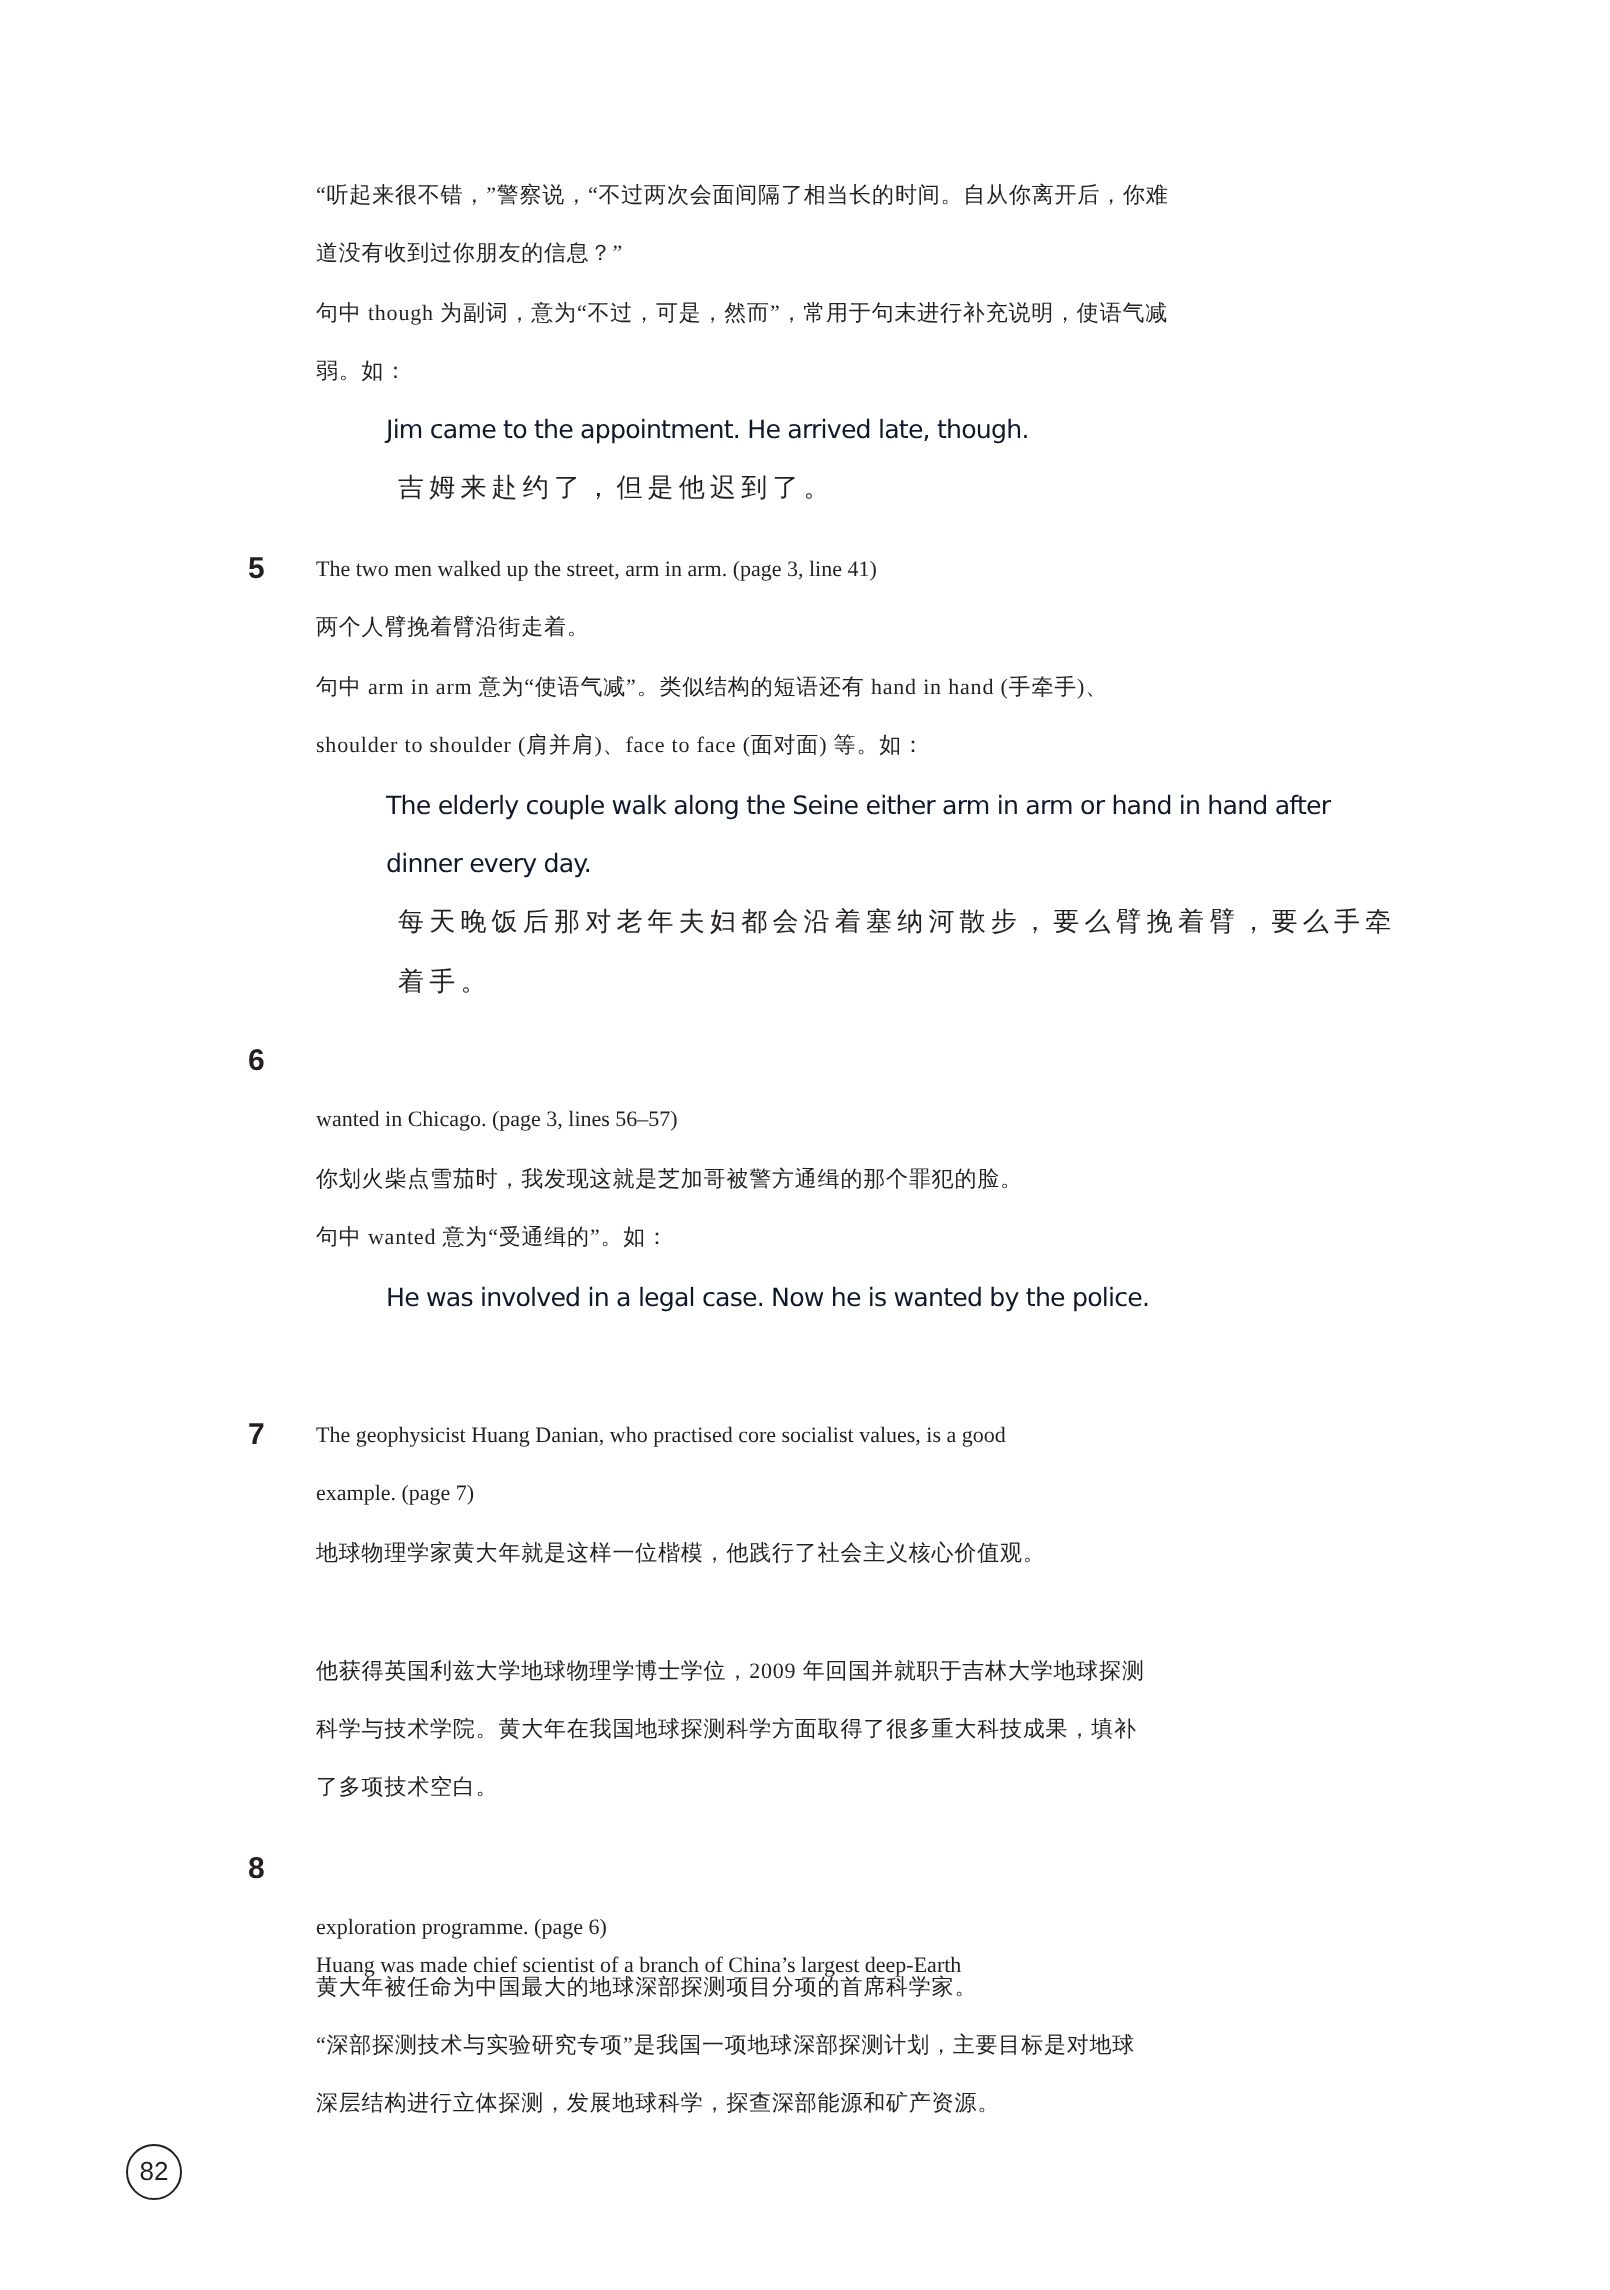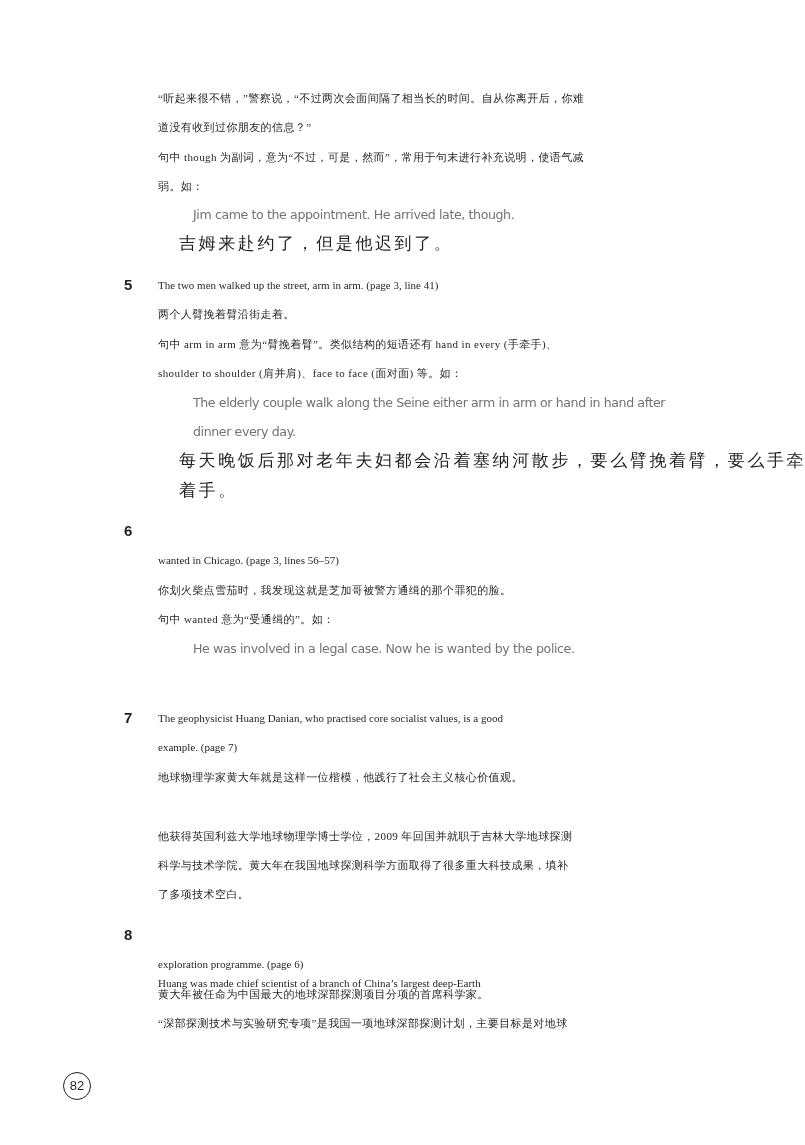--- a/index.html
+++ b/index.html
@@ -2,22 +2,22 @@
 <html><head>
 <meta charset="utf-8">
 <style>
   html, body { margin:0; padding:0; background:#ffffff; }
   body { width:805px; height:1145px; position:relative; overflow:hidden;
          font-family:"Liberation Serif", "DejaVu Serif", serif; color:#231f20; }
   .page { position:absolute; left:0; top:0; width:805px; height:1145px; }
   .line { position:absolute; left:158px; white-space:nowrap; font-size:11px; line-height:20px; }
   .zh { letter-spacing:0.4px; }
   .ex-en { position:absolute; left:193px; white-space:nowrap; font-family:"DejaVu Sans", sans-serif;
-           font-size:12.6px; letter-spacing:-0.4px; color:#737373; line-height:20px; }
-  .ex-zh { position:absolute; left:179px; white-space:nowrap; font-size:17px; letter-spacing:2.6px; line-height:20px; }
+           font-size:12.6px; letter-spacing:-0.4px; color:#0f172a; line-height:20px; }
+  .ex-zh { position:absolute; left:199px; white-space:nowrap; font-size:13px; letter-spacing:2.6px; line-height:20px; }
   .num { position:absolute; left:124px; font-family:"Liberation Sans", sans-serif; font-weight:bold;
          font-size:15px; line-height:20px; }
   .pagenum { position:absolute; left:63px; top:1072px; width:26px; height:26px; border:1.2px solid #231f20;
              border-radius:50%; font-family:"Liberation Sans", sans-serif; font-size:13px; text-align:center;
              line-height:26px; }
 </style>
 </head>
 <body>
 
 <div class="page">
@@ -25,21 +25,21 @@
   <div class="line zh" style="top:88px">“听起来很不错，”警察说，“不过两次会面间隔了相当长的时间。自从你离开后，你难</div>
   <div class="line zh" style="top:117px">道没有收到过你朋友的信息？”</div>
   <div class="line zh" style="top:147px">句中 though 为副词，意为“不过，可是，然而”，常用于句末进行补充说明，使语气减</div>
   <div class="line zh" style="top:176px">弱。如：</div>
   <div class="ex-en" style="top:205px">Jim came to the appointment. He arrived late, though.</div>
   <div class="ex-zh" style="top:234px">吉姆来赴约了，但是他迟到了。</div>
 
   <div class="num" style="top:275px">5</div>
   <div class="line" style="top:275px">The two men walked up the street, arm in arm. (page 3, line 41)</div>
   <div class="line zh" style="top:304px">两个人臂挽着臂沿街走着。</div>
-  <div class="line zh" style="top:334px">句中 arm in arm 意为“臂挽着臂”。类似结构的短语还有 hand in every (手牵手)、</div>
+  <div class="line zh" style="top:334px">句中 arm in arm 意为“使语气减”。类似结构的短语还有 hand in hand (手牵手)、</div>
   <div class="line zh" style="top:363px">shoulder to shoulder (肩并肩)、face to face (面对面) 等。如：</div>
   <div class="ex-en" style="top:393px">The elderly couple walk along the Seine either arm in arm or hand in hand after</div>
   <div class="ex-en" style="top:422px">dinner every day.</div>
   <div class="ex-zh" style="top:451px">每天晚饭后那对老年夫妇都会沿着塞纳河散步，要么臂挽着臂，要么手牵</div>
   <div class="ex-zh" style="top:481px">着手。</div>
 
   <div class="num" style="top:521px">6</div>
   <div class="line" style="top:550px">wanted in Chicago. (page 3, lines 56–57)</div>
   <div class="line zh" style="top:580px">你划火柴点雪茄时，我发现这就是芝加哥被警方通缉的那个罪犯的脸。</div>
   <div class="line zh" style="top:609px">句中 wanted 意为“受通缉的”。如：</div>
@@ -51,15 +51,16 @@
   <div class="line zh" style="top:767px">地球物理学家黄大年就是这样一位楷模，他践行了社会主义核心价值观。</div>
   <div class="line zh" style="top:826px">他获得英国利兹大学地球物理学博士学位，2009 年回国并就职于吉林大学地球探测</div>
   <div class="line zh" style="top:855px">科学与技术学院。黄大年在我国地球探测科学方面取得了很多重大科技成果，填补</div>
   <div class="line zh" style="top:884px">了多项技术空白。</div>
 
   <div class="num" style="top:925px">8</div>
   <div class="line" style="top:973px">Huang was made chief scientist of a branch of China’s largest deep-Earth</div>
   <div class="line" style="top:954px">exploration programme. (page 6)</div>
   <div class="line zh" style="top:984px">黄大年被任命为中国最大的地球深部探测项目分项的首席科学家。</div>
   <div class="line zh" style="top:1013px">“深部探测技术与实验研究专项”是我国一项地球深部探测计划，主要目标是对地球</div>
+  <div class="line zh" style="top:1042px">深层结构进行立体探测，发展地球科学，探查深部能源和矿产资源。</div>
 
   <div class="pagenum">82</div>
 </div>
 
 </body></html>

